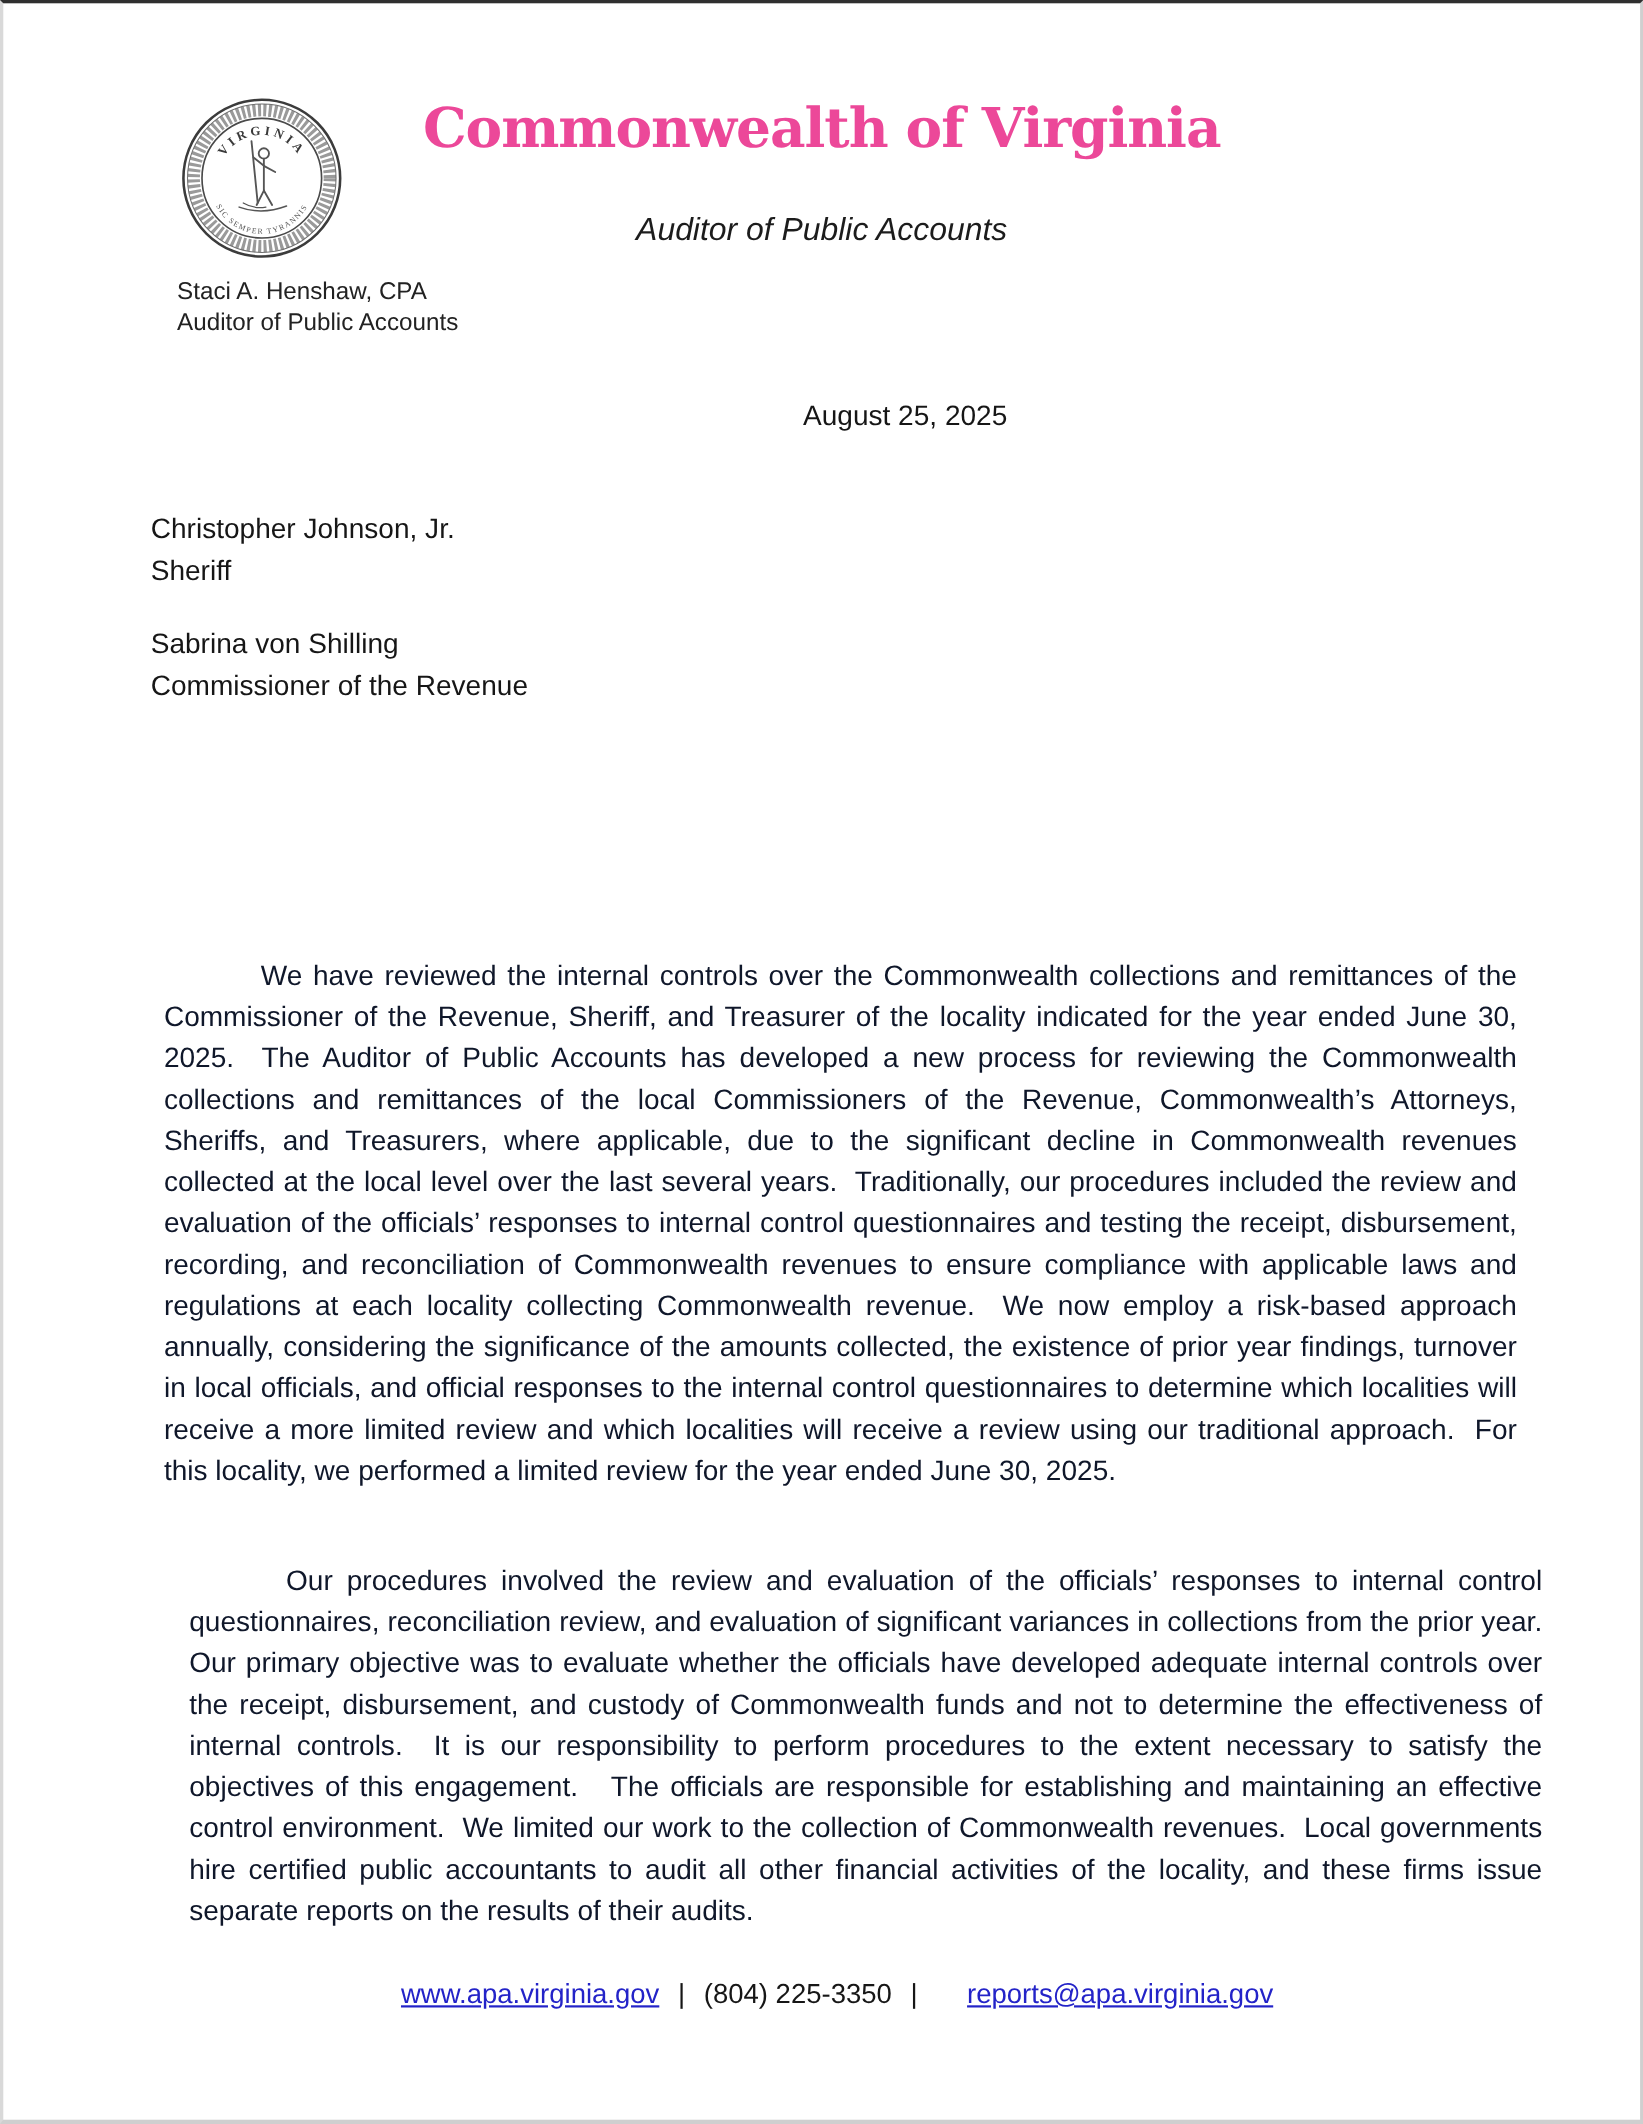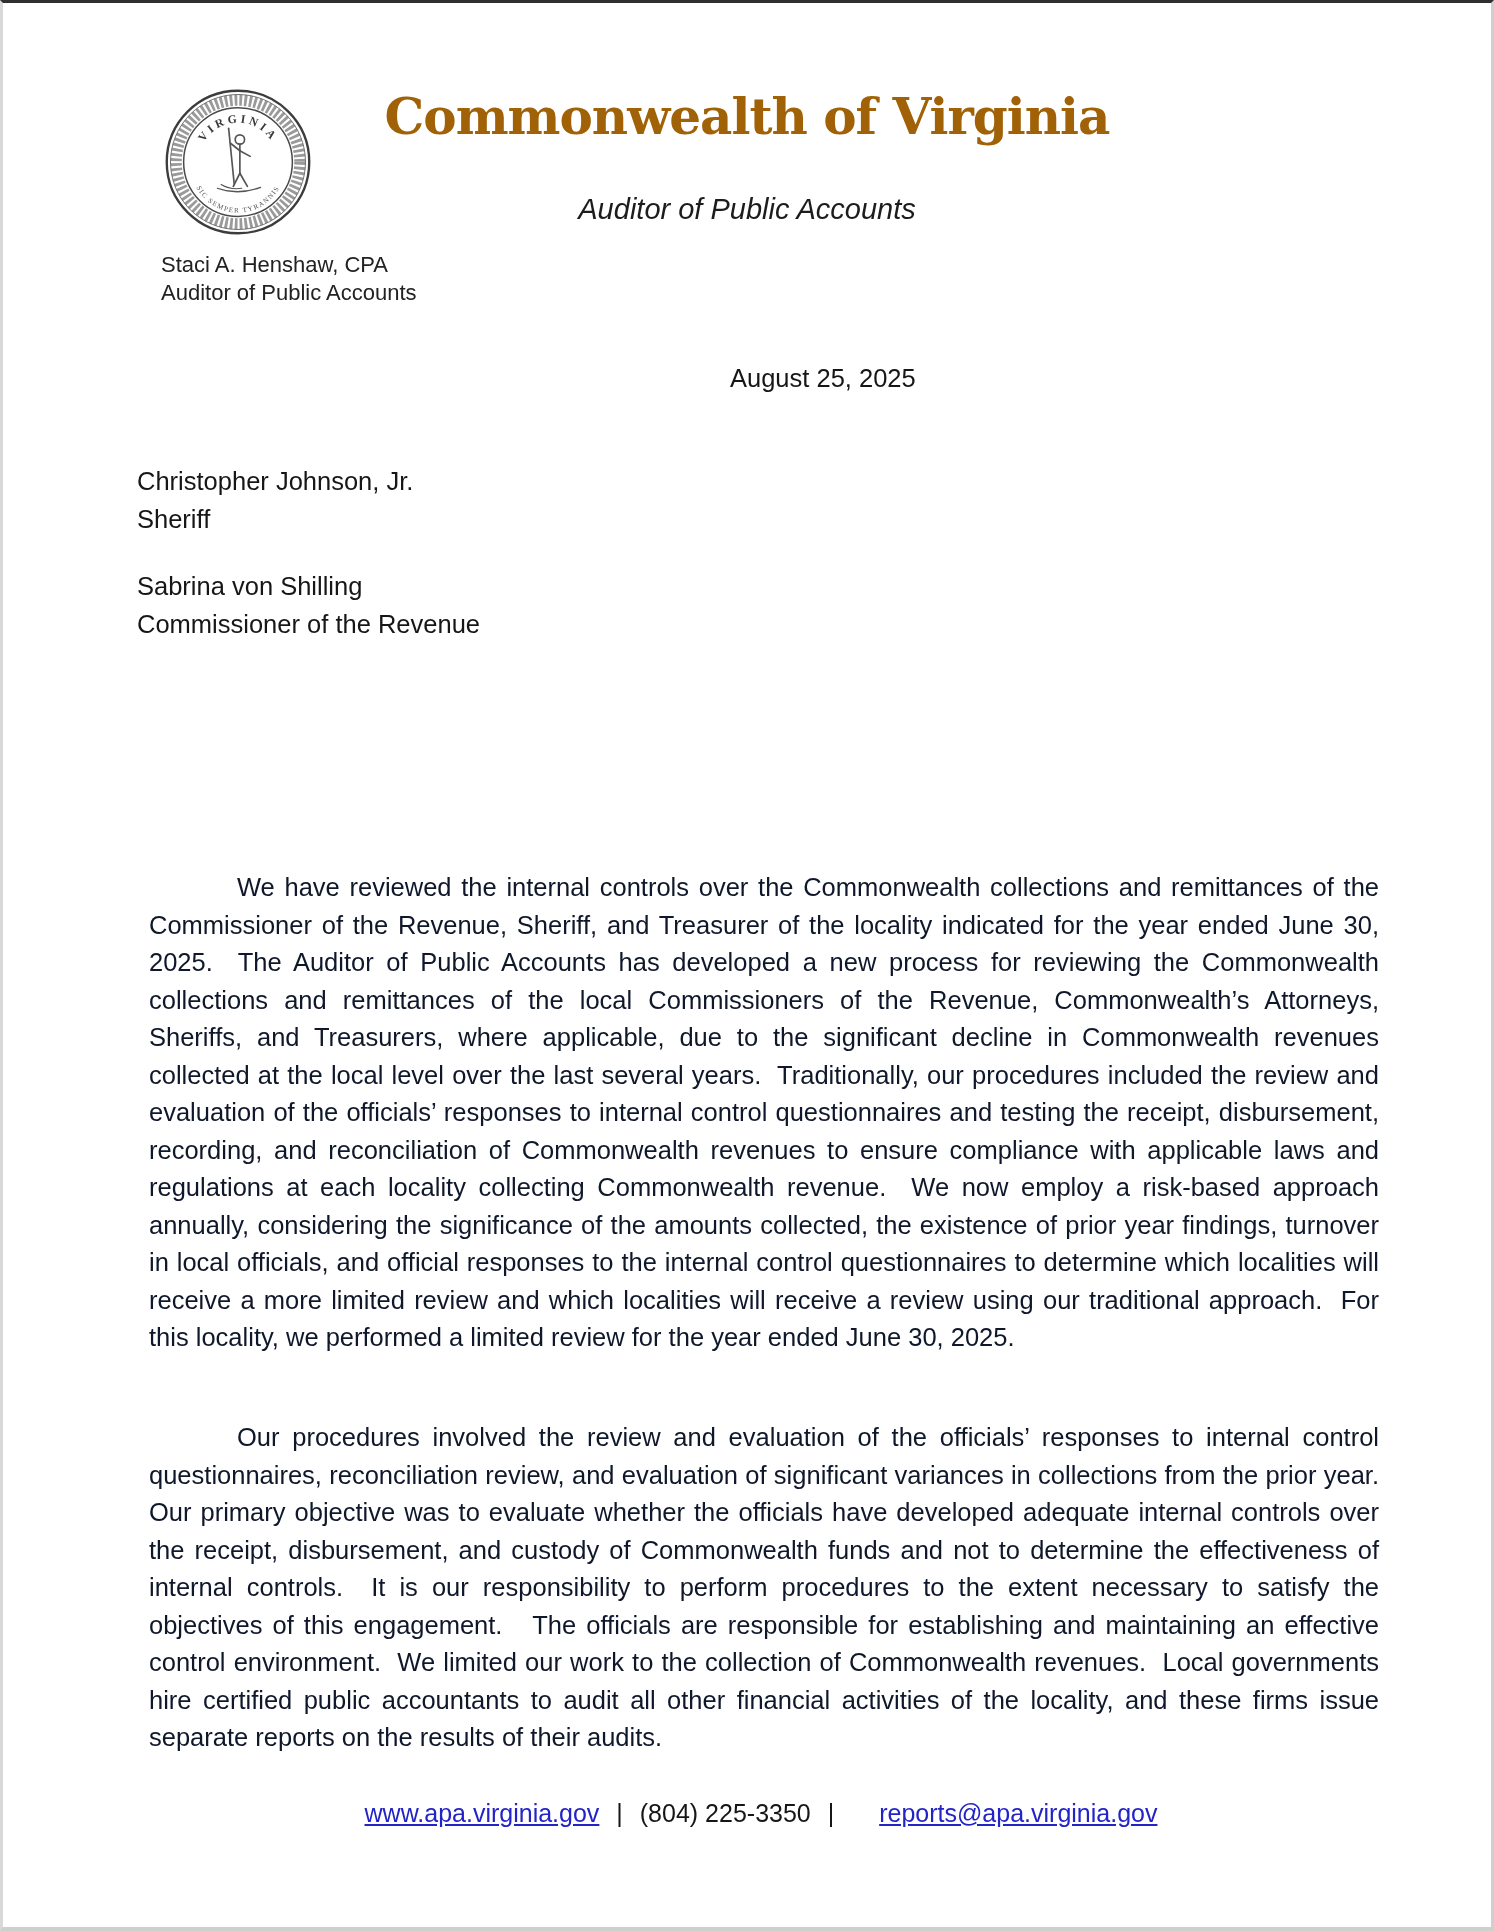--- a/index.html
+++ b/index.html
@@ -29,21 +29,21 @@
   .org-title {
     position: absolute;
     left: 0;
     top: 84px;
     width: 100%;
     text-align: center;
     font-family: "DejaVu Serif", serif;
     font-weight: bold;
     font-size: 50px;
     letter-spacing: -1px;
-    color: #a16207;
+    color: #ec4899;
   }
   .org-subtitle {
     position: absolute;
     left: 0;
     top: 190px;
     width: 100%;
     text-align: center;
     font-style: italic;
     font-size: 29px;
     color: #1c1c1c;
@@ -90,21 +90,21 @@
     left: 146px;
     width: 1230px;
     font-size: 25.5px;
     line-height: 37.5px;
     text-align: justify;
     text-indent: 88px;
     white-space: pre-wrap;
     color: #0f172a;
   }
   .para-1 { top: 866px; }
-  .para-2 { top: 1416px; }
+  .para-2 { top: 1416px; margin-left: 23px; }
 
   
   .page-footer {
     position: absolute;
     left: 0;
     top: 1796px;
     width: 100%;
     text-align: center;
     font-size: 25px;
     color: #161616;

